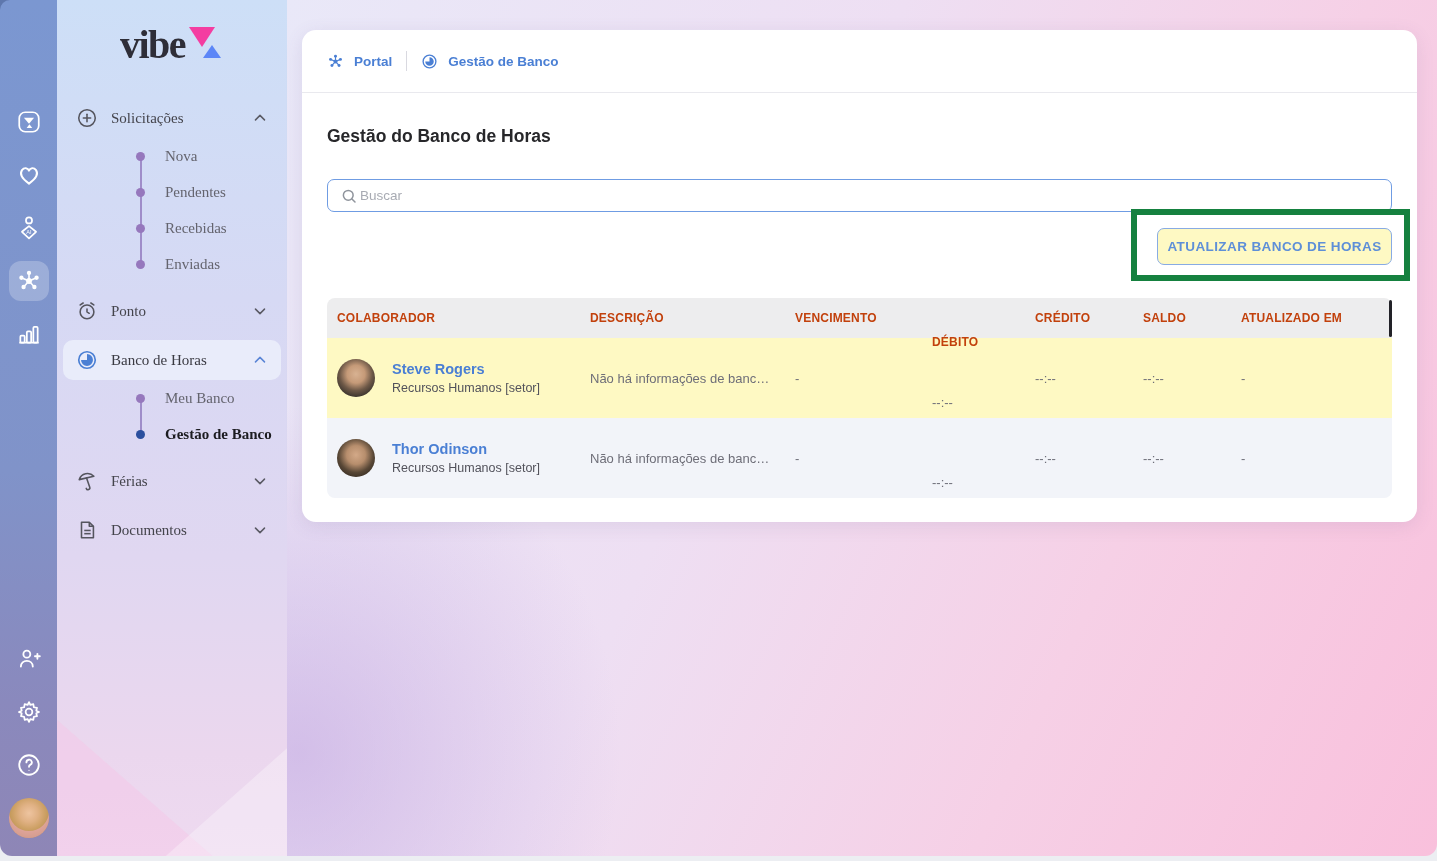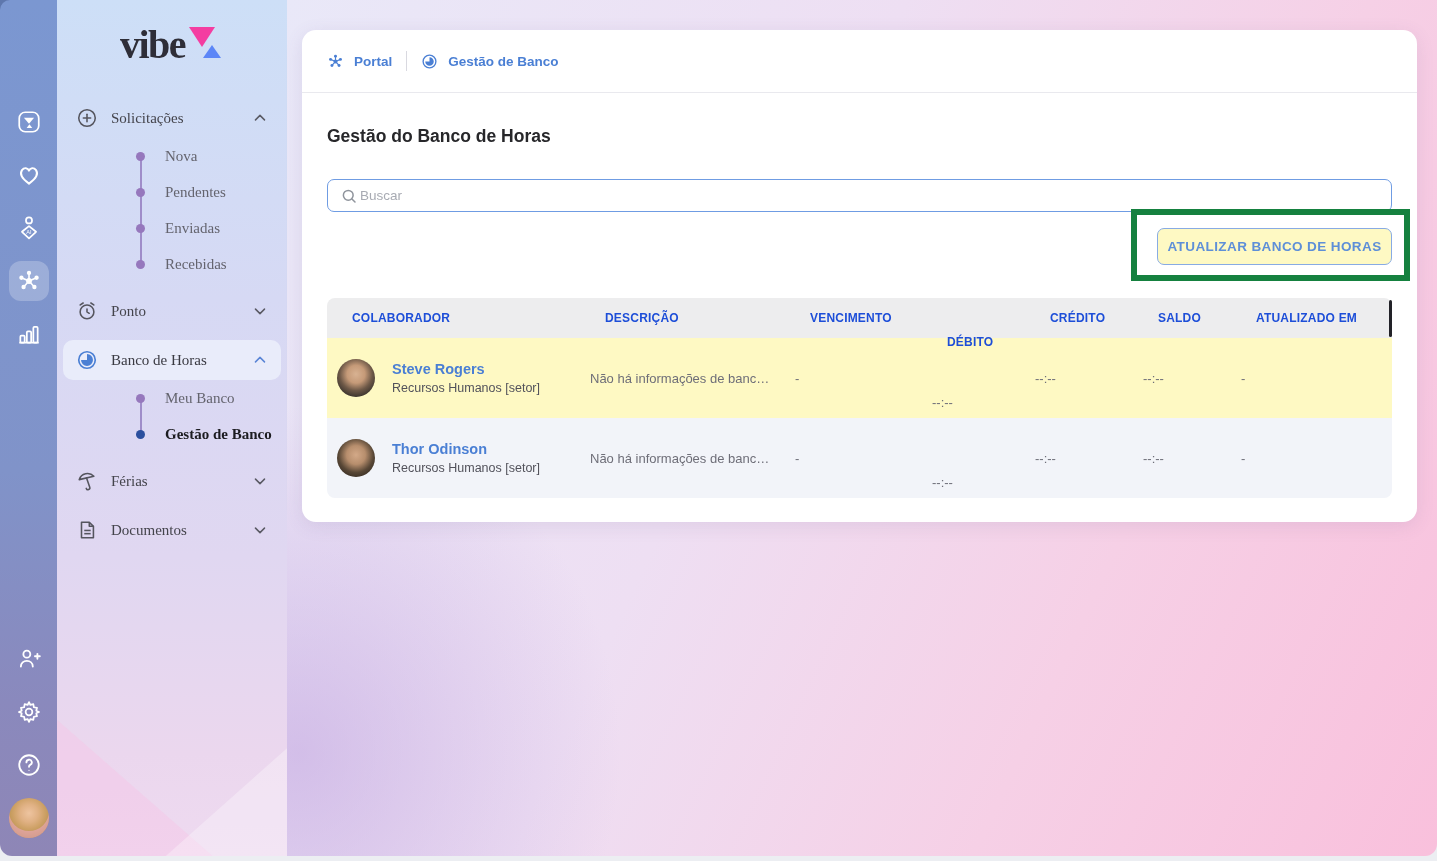--- a/index.html
+++ b/index.html
@@ -111,21 +111,21 @@
   .annotation-box { position:absolute; top:179px; right:7px; width:279px; height:72px; border:6px solid #15813f; pointer-events:none; z-index:3; }
   .update-btn {
     position:absolute; top:198px; right:25px; width:235px; height:37px;
     background:#fef9c3; border:1px solid #88abe4; border-radius:7px;
     color:#5e8fd8; font-size:13.5px; font-weight:700; letter-spacing:0.4px;
     font-family:inherit; cursor:pointer;
   }
 
   .table { position:absolute; top:268px; left:25px; right:25px; height:200px; }
   .thead { display:flex; height:40px; background:#ededee; border-radius:8px 8px 0 0; align-items:center; position:relative; }
-  .th { font-size:12px; font-weight:700; color:#1d4ed8; padding-left:25px; letter-spacing:0.2px; }
+  .th { font-size:12px; font-weight:700; color:#c2410c; padding-left:10px; letter-spacing:0.2px; }
   .scroll-thumb { position:absolute; right:0; top:2px; width:3px; height:37px; background:#222228; border-radius:2px; cursor:pointer; }
   .tr { display:flex; height:80px; align-items:center; }
   .tr.odd { background:#fef9c3; }
   .tr.even { background:#f2f4f9; border-radius:0 0 8px 8px; }
   .td { font-size:13px; color:#6e6e78; padding-left:10px; }
   .col1 { width:253px; } .col2 { width:205px; } .col3 { width:137px; }
   .col4 { width:103px;margin-top:48px; } .col5 { width:108px; } .col6 { width:98px; } .col7 { flex:1; }
 
   .emp { display:flex; align-items:center; gap:17px; }
   .avatar { width:38px; height:38px; border-radius:50%; flex:none; }
@@ -248,25 +248,25 @@
         <div class="sub">
           <span class="bullet"></span>
           <span class="sub-label">Nova</span>
         </div>
         <div class="sub">
           <span class="bullet"></span>
           <span class="sub-label">Pendentes</span>
         </div>
         <div class="sub">
           <span class="bullet"></span>
+          <span class="sub-label">Recebidas</span>
+        </div>
+        <div class="sub">
+          <span class="bullet"></span>
           <span class="sub-label">Enviadas</span>
-        </div>
-        <div class="sub">
-          <span class="bullet"></span>
-          <span class="sub-label">Recebidas</span>
         </div>
       </div>
 
       <div class="nav-section">
         <span class="nicon">
           <svg viewBox="0 0 24 24" fill="none" stroke="currentColor" stroke-width="1.7" stroke-linecap="round">
               <circle cx="12" cy="13" r="7.5"></circle>
               <path d="M12 9.8 V13 l2.4 1.5"></path>
               <path d="M4.6 5.4 L7.8 3.3"></path>
               <path d="M19.4 5.4 L16.2 3.3"></path>

